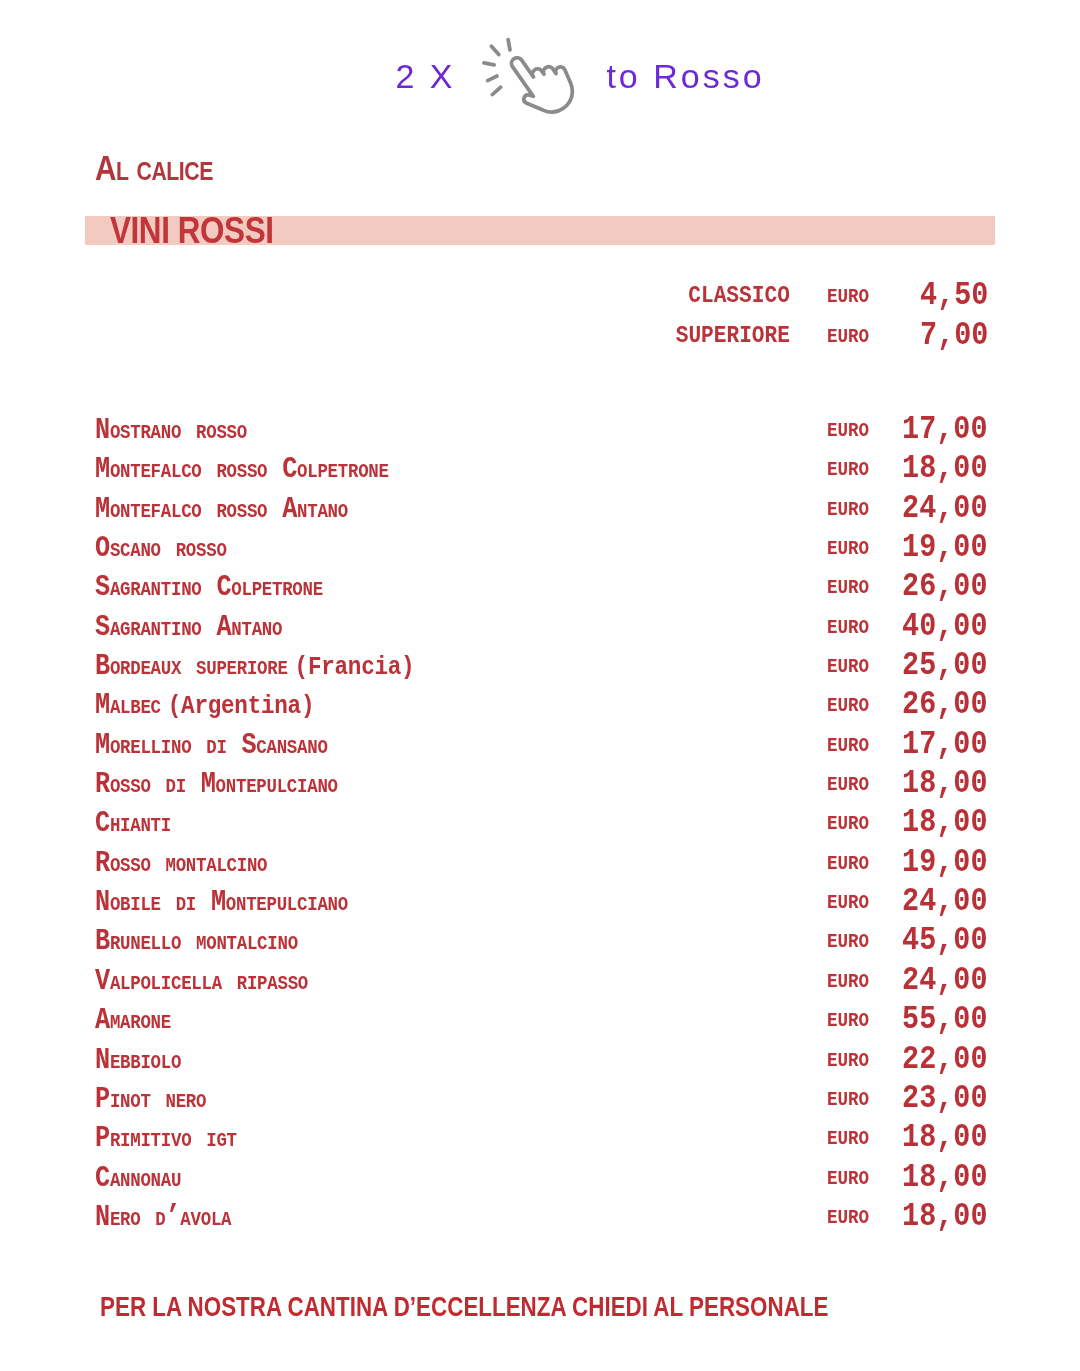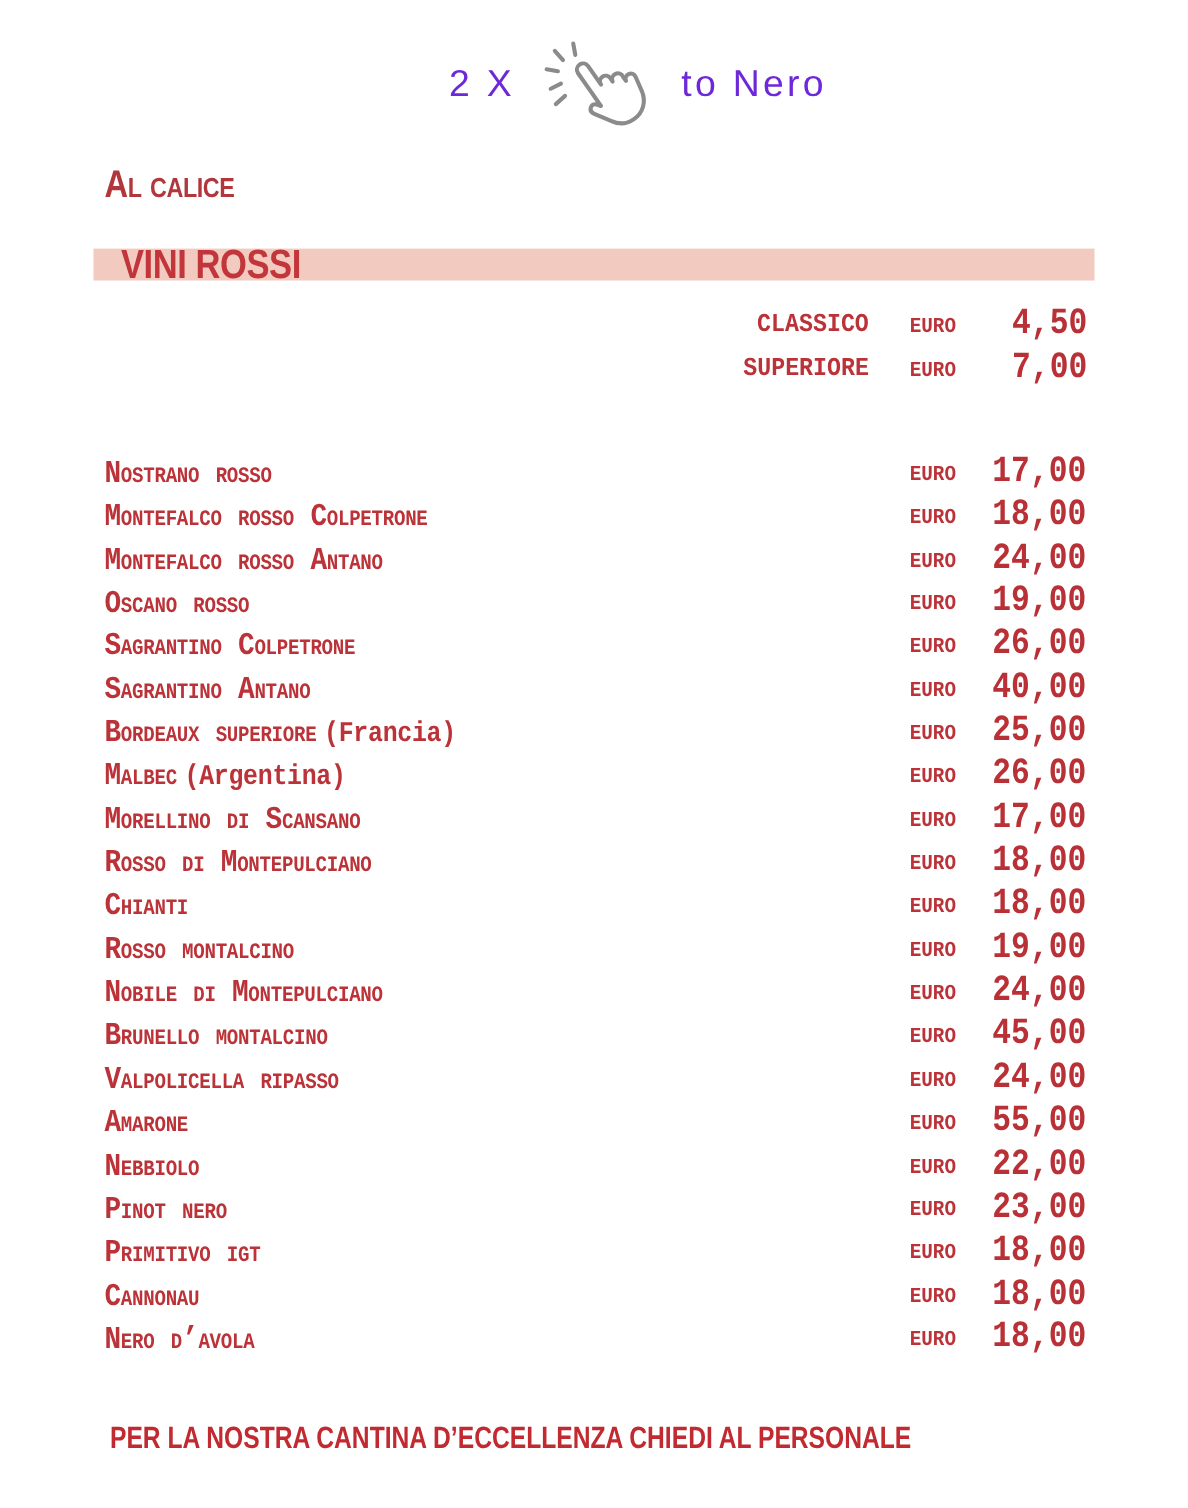--- a/index.html
+++ b/index.html
@@ -24,21 +24,21 @@
   
   .al-calice{
     position:absolute;left:95px;top:150px;
     font-size:35px;font-weight:bold;line-height:35px;
     font-variant:small-caps;
     color:#b2373c;
     display:inline-block;transform:scaleX(.85);transform-origin:left center;
     letter-spacing:-0.5px;
   }
   .band{
-    position:absolute;left:85px;top:226px;width:910px;height:29px;
+    position:absolute;left:85px;top:216px;width:910px;height:29px;
     background:#f2cabf;
   }
   .band-title{
     position:absolute;left:25px;top:-2px;
     font-size:37px;font-weight:bold;line-height:33px;
     color:#c2363b;
     display:inline-block;transform:scaleX(.85);transform-origin:left center;
     letter-spacing:-0.5px;white-space:nowrap;
   }
   
@@ -98,21 +98,21 @@
           <path d="M13,12 L21,21"></path>
           <path d="M5,30 L16,32"></path>
           <path d="M9,49 L19,44"></path>
           <path d="M14,64 L23,56"></path>
           <g transform="rotate(-35 70 55)">
             <path d="M54,40 V18 a6,6 0 0 1 12,0 V40 a5.5,5.5 0 0 1 11,0 v4 a5.5,5.5 0 0 1 11,2 v5 a5,5 0 0 1 10,2 l-3,15 c-2.5,11 -11,18 -22,18 c-9,0 -15,-4 -19,-11 l-10,-16 c-3,-5 3,-10 7,-6 l3,4 z"></path>
           </g>
         </g>
       </svg>
     </span>
-    <span class="hint-text">to Nero</span>
+    <span class="hint-text">to Rosso</span>
   </div>
 
   <div class="al-calice">Al calice</div>
 
   <div class="band">
     <span class="band-title">VINI ROSSI</span>
   </div>
 
   <div class="rows glass-rows">
   <div class="row grow">

